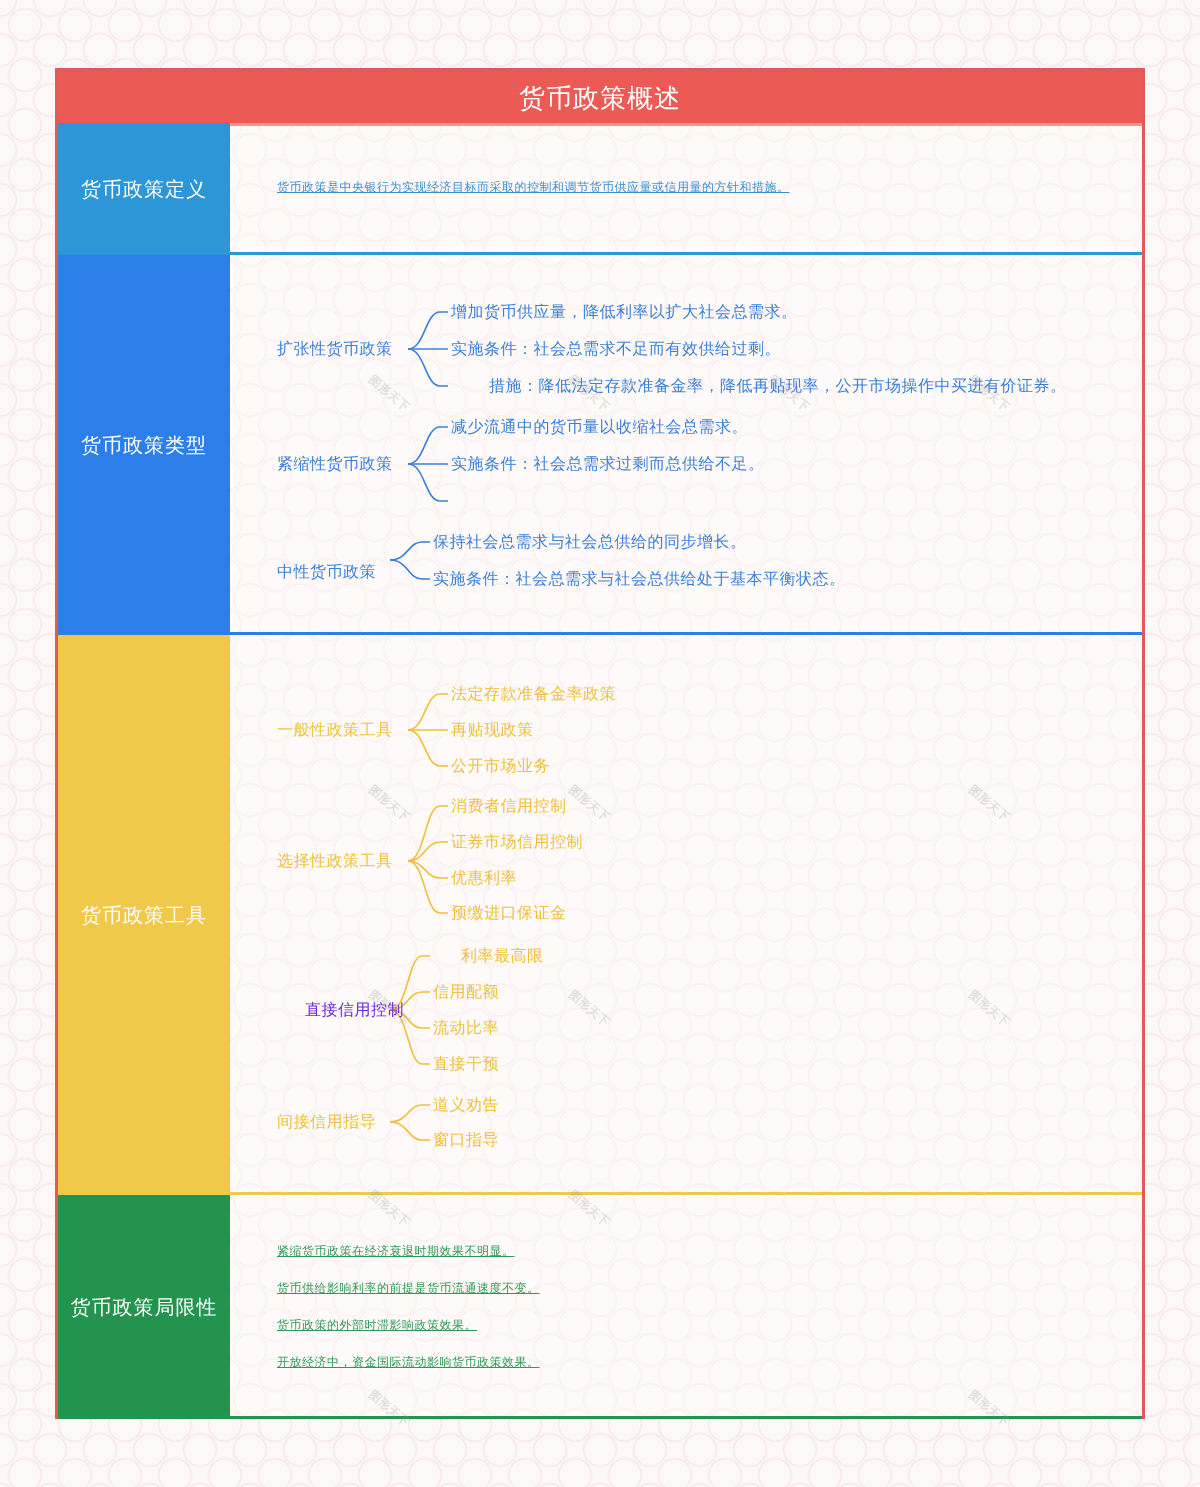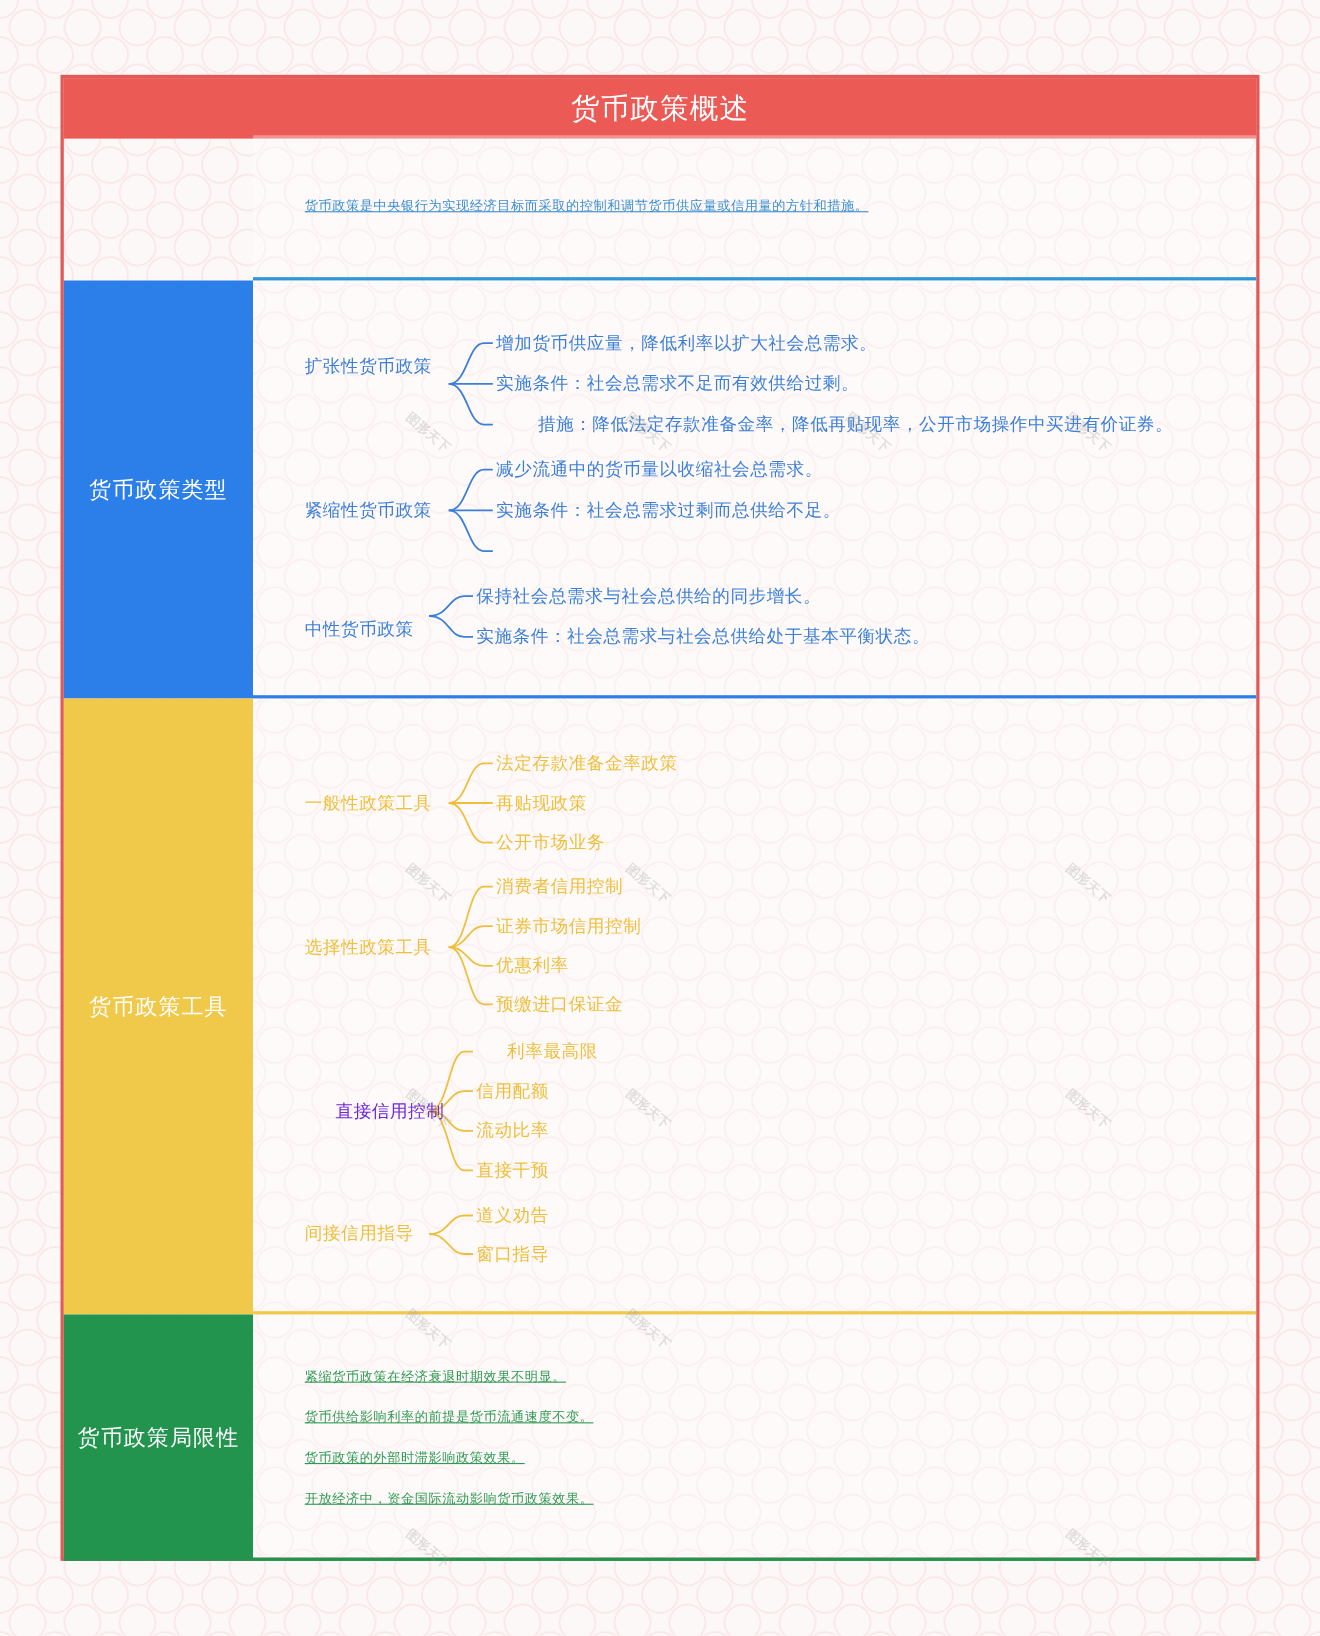--- a/index.html
+++ b/index.html
@@ -86,20 +86,21 @@
     }
   </style>
 </head>
 <body>
 
 <div class="frame">
 
   <div class="title-bar">货币政策概述</div>
 
   <div class="row" style="top:52px; height:132px;">
+    <div class="row-label" style="background:#2d96d6;">货币政策定义</div>
     <div class="row-body">
       <div class="text-line" style="left:47px; top:54px; color:#3a8fd0;">货币政策是中央银行为实现经济目标而采取的控制和调节货币供应量或信用量的方针和措施。</div>
     </div>
     <div class="row-divider" style="background:#2d96d6;"></div>
   </div>
 
   <div class="row" style="top:184px; height:380px;">
     <div class="row-label" style="background:#2c7fe8;">货币政策类型</div>
     <div class="row-body">
       <svg class="branches" width="900" height="380">
@@ -111,21 +112,21 @@
 
           <path d="M178 209 C 195 209, 195 172, 210 172 L 218 172"></path>
           <path d="M178 209 L 218 209"></path>
           <path d="M178 209 C 195 209, 195 246, 210 246 L 218 246"></path>
 
           <path d="M160 305 C 178 305, 178 287, 192 287 L 200 287"></path>
           <path d="M160 305 C 178 305, 178 324, 192 324 L 200 324"></path>
         </g>
       </svg>
 
-      <div class="node" style="left:47px; top:68px; color:#3b7fd8;">扩张性货币政策</div>
+      <div class="node" style="left:47px; top:84px; color:#3b7fd8;">扩张性货币政策</div>
       <div class="node" style="left:221px; top:47px; color:#3b7fd8;">增加货币供应量，降低利率以扩大社会总需求。</div>
       <div class="node" style="left:221px; top:84px; color:#3b7fd8;">实施条件：社会总需求不足而有效供给过剩。</div>
       <div class="node" style="left:221px; top:121px; color:#3b7fd8;margin-left:38px;">措施：降低法定存款准备金率，降低再贴现率，公开市场操作中买进有价证券。</div>
 
       <div class="node" style="left:47px; top:199px; color:#3b7fd8;">紧缩性货币政策</div>
       <div class="node" style="left:221px; top:162px; color:#3b7fd8;">减少流通中的货币量以收缩社会总需求。</div>
       <div class="node" style="left:221px; top:199px; color:#3b7fd8;">实施条件：社会总需求过剩而总供给不足。</div>
 
       <div class="node" style="left:47px; top:295px; color:#3b7fd8;margin-top:12px;">中性货币政策</div>
       <div class="node" style="left:203px; top:277px; color:#3b7fd8;">保持社会总需求与社会总供给的同步增长。</div>
@@ -169,21 +170,21 @@
       <div class="node" style="left:221px; top:197px; color:#efbf3c;">证券市场信用控制</div>
       <div class="node" style="left:221px; top:233px; color:#efbf3c;">优惠利率</div>
       <div class="node" style="left:221px; top:268px; color:#efbf3c;">预缴进口保证金</div>
 
       <div class="node" style="left:47px; top:365px; color:#6d28d9;margin-left:28px;">直接信用控制</div>
       <div class="node" style="left:203px; top:311px; color:#efbf3c;margin-left:28px;">利率最高限</div>
       <div class="node" style="left:203px; top:347px; color:#efbf3c;">信用配额</div>
       <div class="node" style="left:203px; top:383px; color:#efbf3c;">流动比率</div>
       <div class="node" style="left:203px; top:419px; color:#efbf3c;">直接干预</div>
 
-      <div class="node" style="left:47px; top:477px; color:#efbf3c;font-family:Liberation Mono, monospace;">间接信用指导</div>
+      <div class="node" style="left:47px; top:477px; color:#efbf3c;">间接信用指导</div>
       <div class="node" style="left:203px; top:460px; color:#efbf3c;">道义劝告</div>
       <div class="node" style="left:203px; top:495px; color:#efbf3c;">窗口指导</div>
     </div>
     <div class="row-divider" style="background:#f0c94a;"></div>
   </div>
 
   <div class="row" style="top:1124px; height:224px;">
     <div class="row-label" style="background:#22944e;">货币政策局限性</div>
     <div class="row-body">
       <div class="text-line" style="left:47px; top:46px; color:#2f9a55;">紧缩货币政策在经济衰退时期效果不明显。</div>

